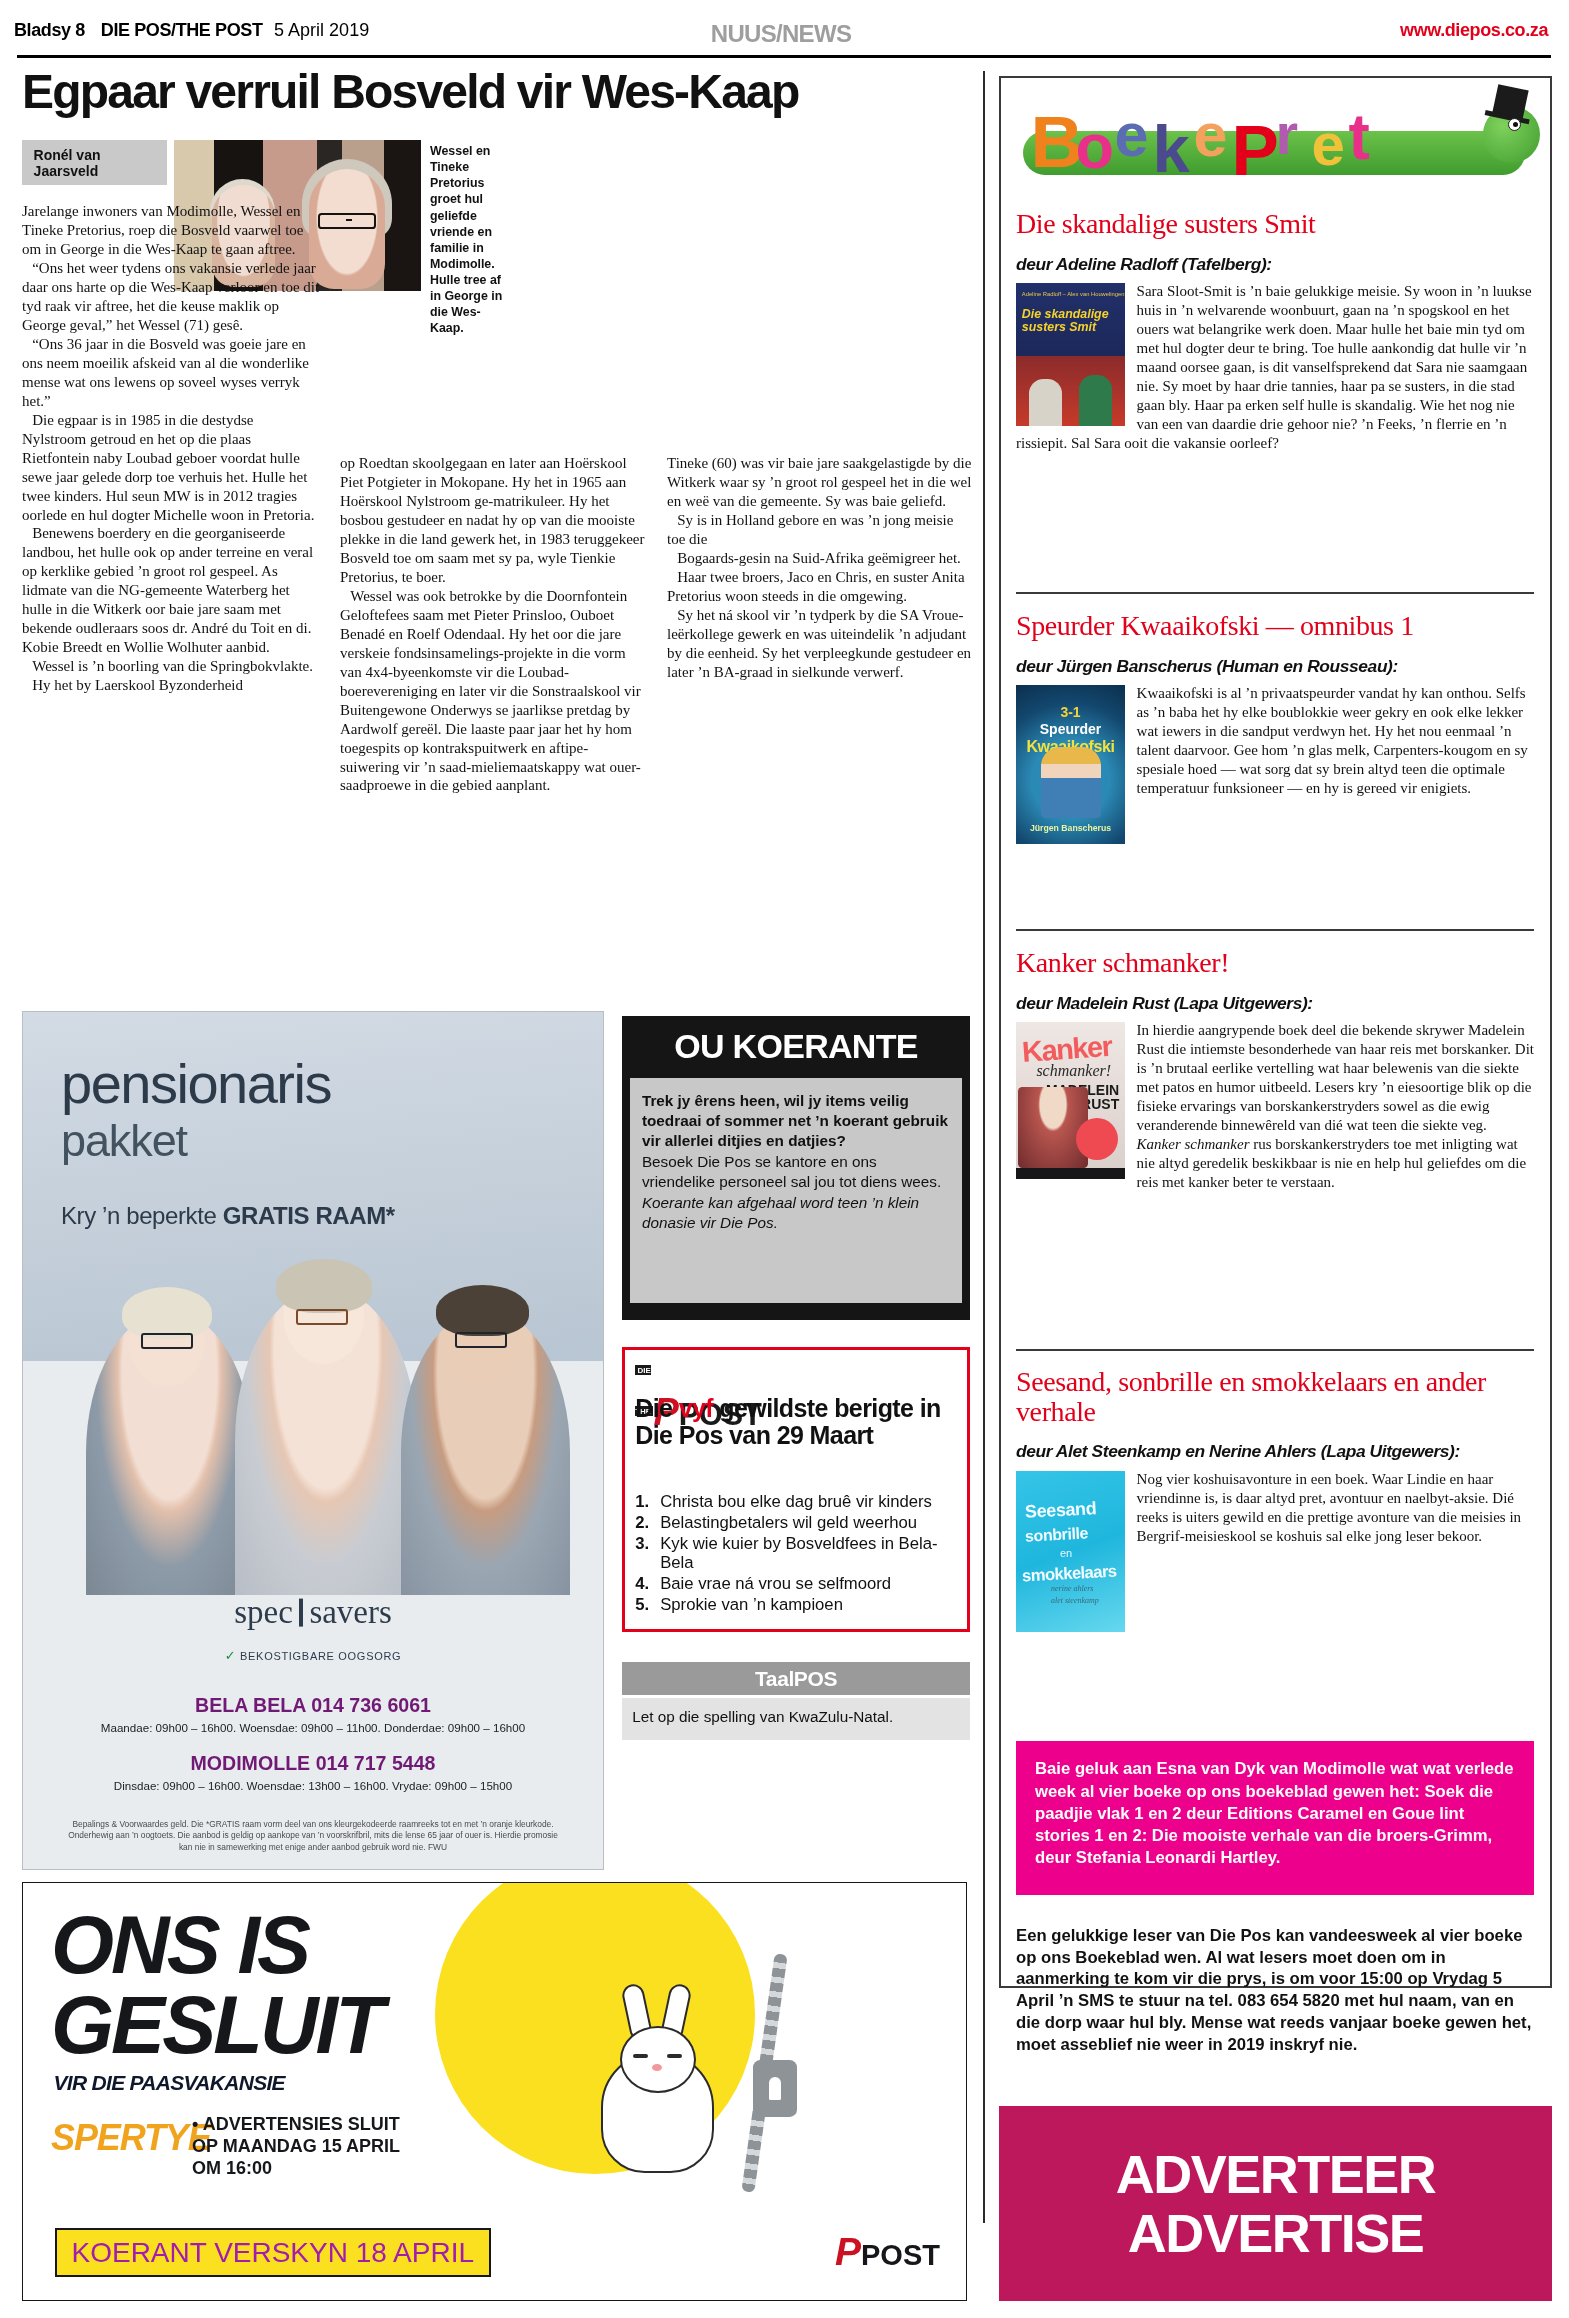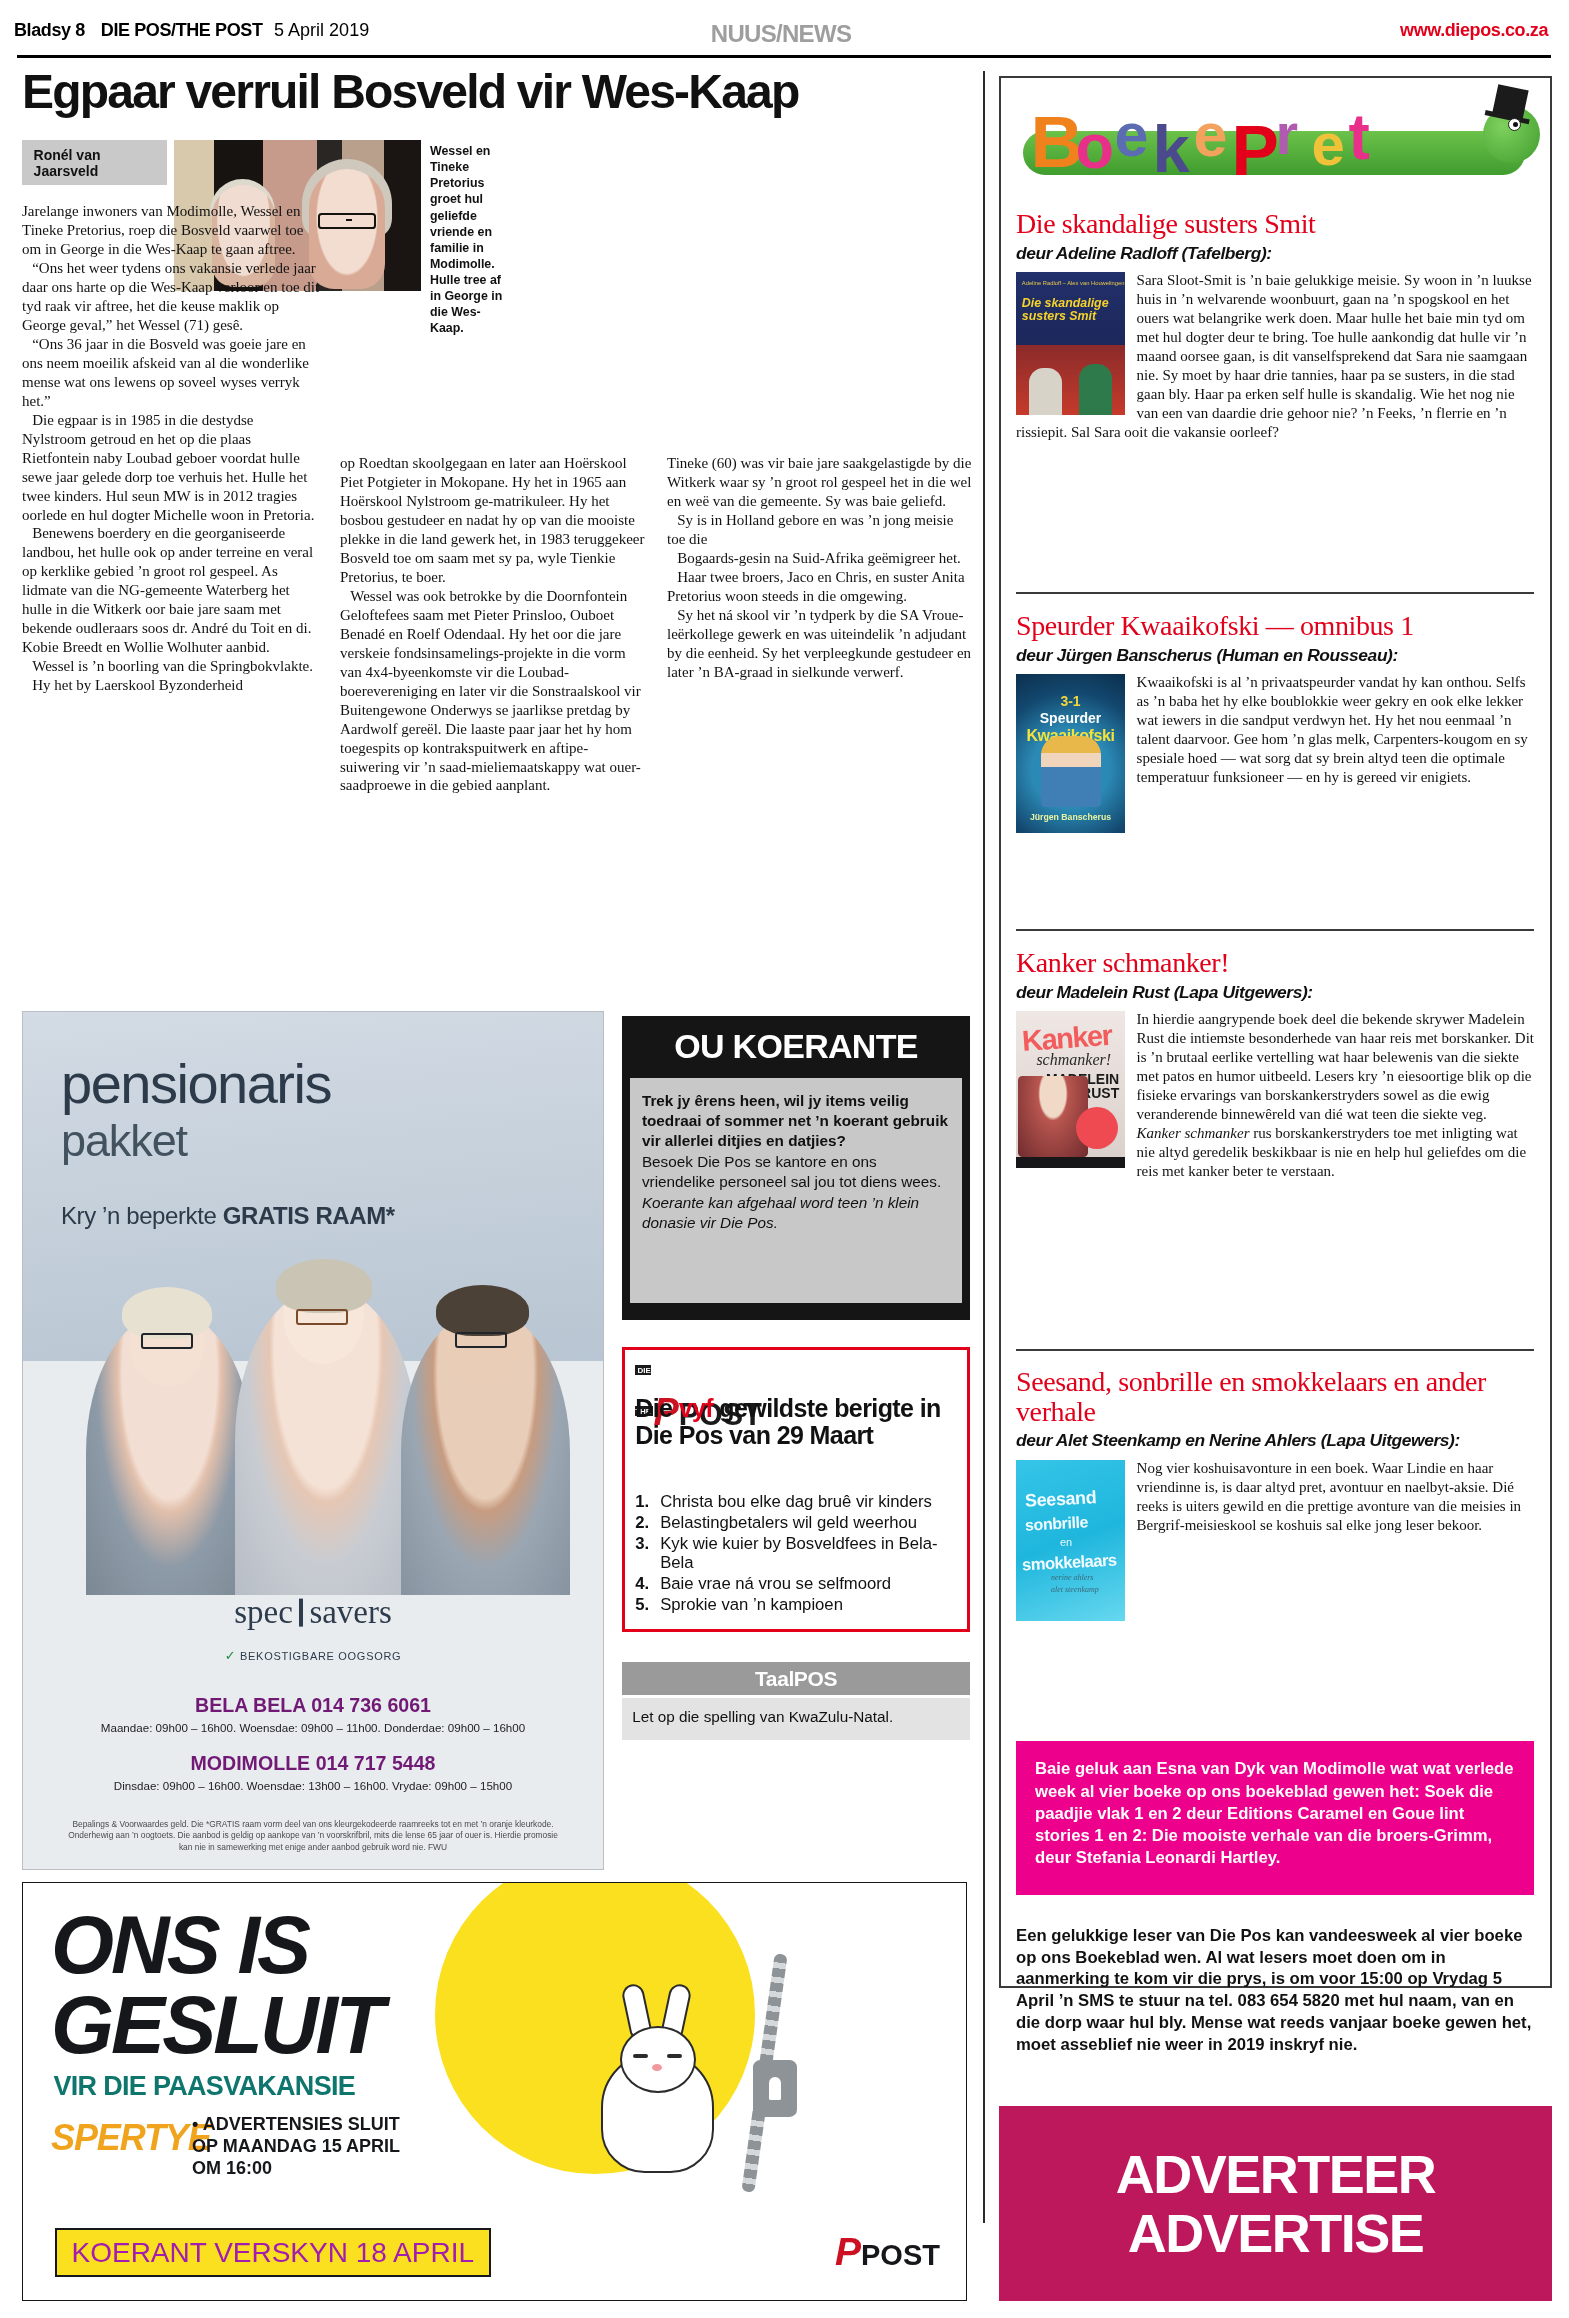--- a/index.html
+++ b/index.html
@@ -176,22 +176,22 @@
     font-family: "Liberation Sans", sans-serif; font-weight: bold; font-style: italic;
     font-size: 81px; color: #15171a; letter-spacing: -2.9px;
   }
   .ad-paas .t2 {
     position: absolute; left: 28px; top: 96px;
     font-family: "Liberation Sans", sans-serif; font-weight: bold; font-style: italic;
     font-size: 81px; color: #15171a; letter-spacing: -2.9px;
   }
   .ad-paas .t3 {
     position: absolute; left: 30.5px; top: 188px;
-    font-family: "Liberation Sans", sans-serif; font-weight: bold; 
-    font-size: 27px; color: #0f766e; letter-spacing: -0.7px;
+    font-family: "Liberation Sans", sans-serif; font-weight: bold; font-style: italic;
+    font-size: 21px; color: #0f172a; letter-spacing: -0.7px;
   }
   .ad-paas .spertye {
     position: absolute; left: 28px; top: 234px;
     font-family: "Liberation Sans", sans-serif; font-weight: bold; font-style: italic;
     font-size: 36px; color: #f0a41e; letter-spacing: -1.1px;
   }
   .ad-paas .sluit {
     position: absolute; left: 169px; top: 231px;
     font-family: "Liberation Sans", sans-serif; font-weight: bold; font-size: 18px;
     color: #15171a; line-height: 1.22;
@@ -297,21 +297,21 @@
     font-size: 67px; letter-spacing: -4.4px;
   }
 
   .bp-review { position: absolute; left: 1016px; width: 518px; }
   .bp-title {
     font-family: "Liberation Serif", serif; font-size: 28px; color: #e2001a;
     line-height: 1.06; letter-spacing: -0.4px;
   }
   .bp-author {
     font-family: "Liberation Sans", sans-serif; font-weight: bold; font-style: italic;
-    font-size: 17.4px; color: #111; margin-top: 4px; letter-spacing: -0.4px;
+    font-size: 17.4px; color: #111; margin-top: 15px; letter-spacing: -0.4px;
   }
   .bp-text {
     font-size: 15px; line-height: 1.265; color: #121212; margin-top: 7.3px;
   }
   .bp-text i { font-style: italic; }
   .bp-cover { float: left; margin: 1.5px 11.6px 2.9px 0; }
   .bp-hr { position: absolute; left: 1016px; width: 518px; height: 2.2px; background: #3a3a3a; }
 
   
   .cov { position: relative; overflow: hidden; }

